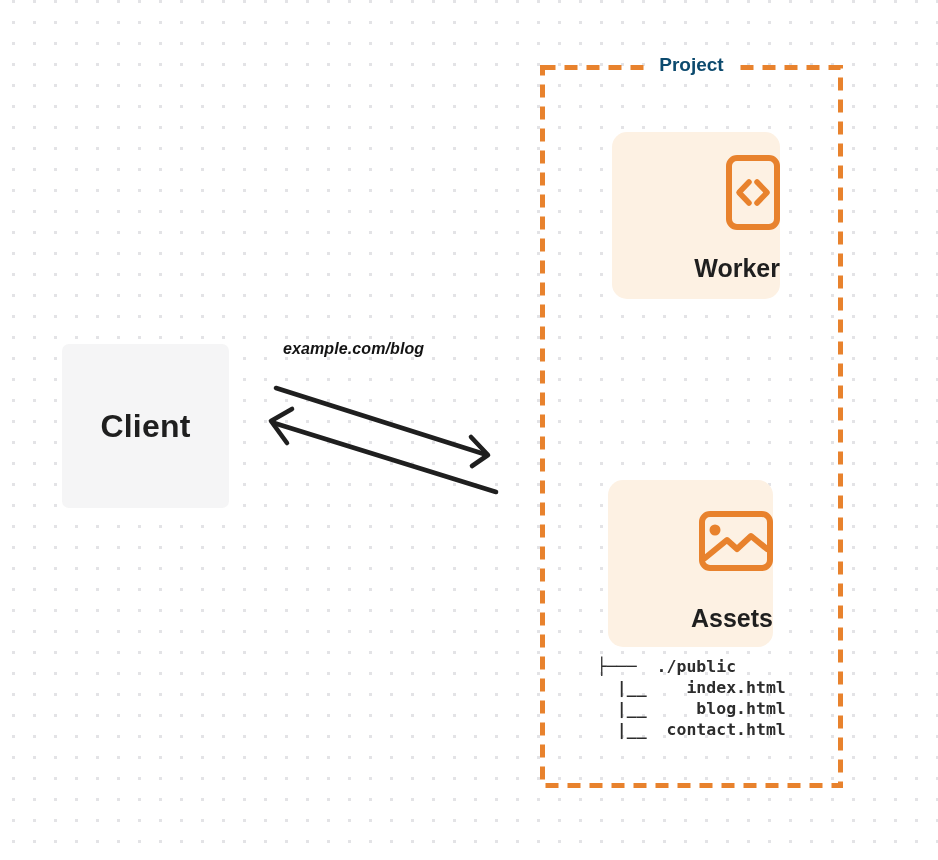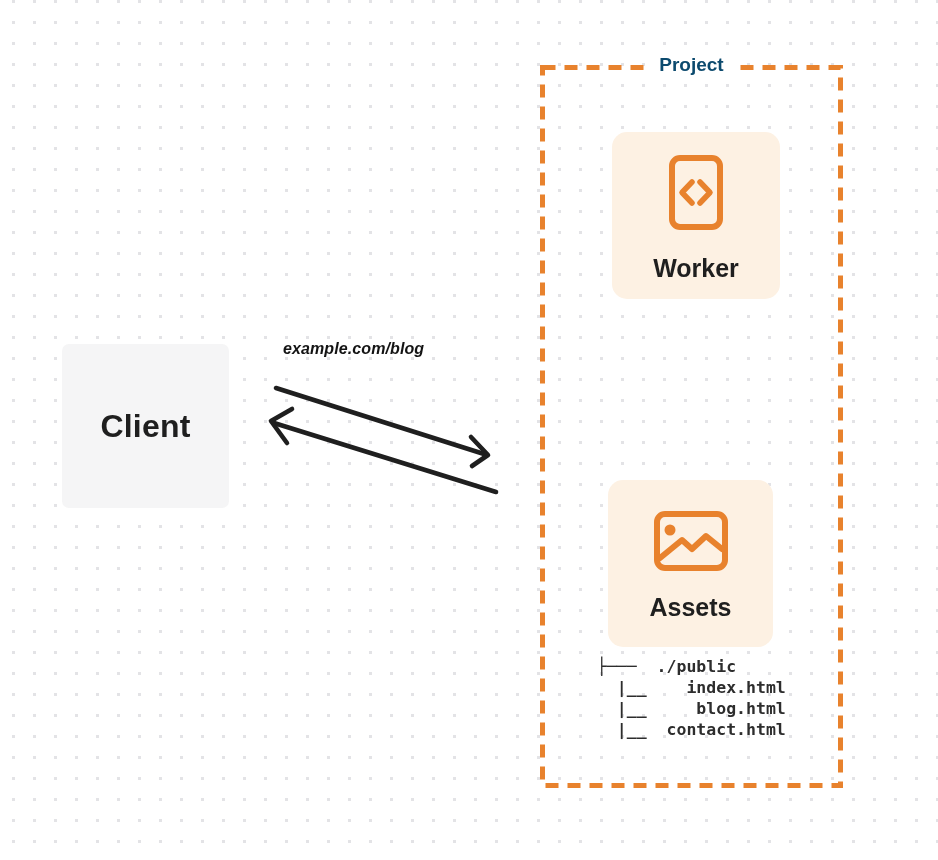--- a/index.html
+++ b/index.html
@@ -93,40 +93,40 @@
     font-weight: bold;
     color: #0c4a6e;
     white-space: nowrap;
   }
   .card {
     position: absolute;
     background: #fdf1e3;
     border-radius: 15px;
     display: flex;
     flex-direction: column;
-    align-items: center;
+    align-items: flex-end;
   }
   .card.worker { left: 72px; top: 67px; width: 168px; height: 167px; }
   .card.assets { left: 68px; top: 415px; width: 165px; height: 167px; }
   .card.worker .icon { margin-top: 23px; }
   .card.assets .icon { margin-top: 31px; }
   .icon .stroke {
     stroke: #e8822d;
     fill: none;
     stroke-linecap: round;
     stroke-linejoin: round;
   }
   .card-label {
     font-size: 25px;
     line-height: 30px;
     font-weight: bold;
     color: #1f1f1f;
   }
   .card.worker .card-label { margin-top: 23px; }
-  .card.assets .card-label { margin-top: 21px; }
+  .card.assets .card-label { margin-top: 32px; }
   .file-tree {
     position: absolute;
     left: 50px;
     top: 584px;
     margin: 7px;
     font-family: "DejaVu Sans Mono", monospace;
     font-size: 16.5px;
     line-height: 21px;
     font-weight: bold;
     color: #2d2d2d;

